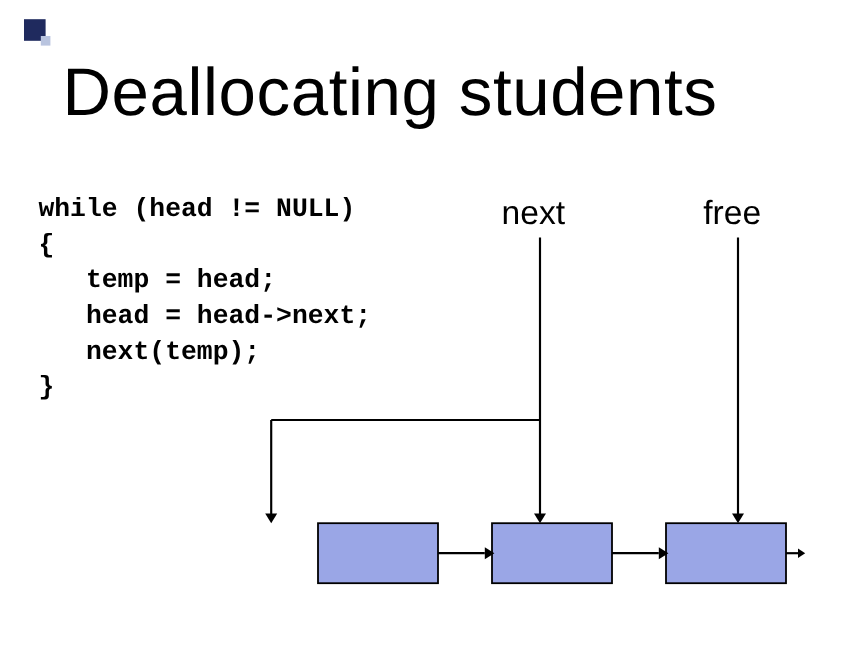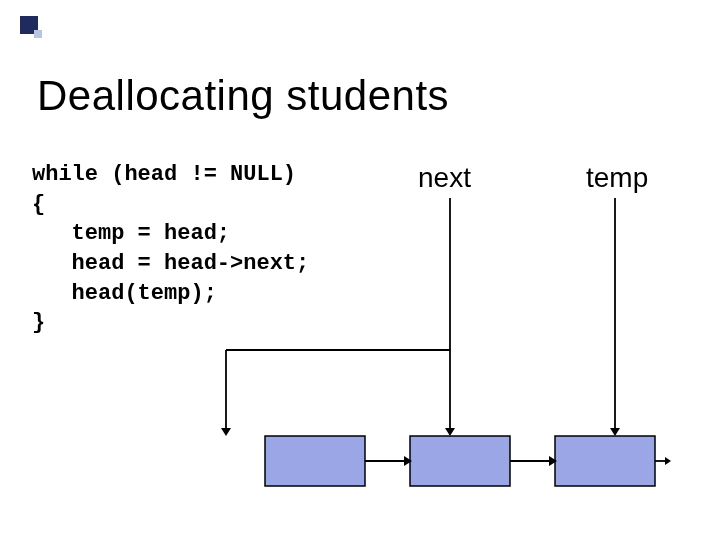--- a/index.html
+++ b/index.html
@@ -29,27 +29,26 @@
   .bullet-deco .small {
     width: 8px;
     height: 8px;
     background: #b9c4df;
     position: absolute;
     left: 14px;
     top: 14px;
   }
   .title {
     position: absolute;
-    left: 37px;
+    left: 52px;
     top: 44px;
-    font-size: 42px;
+    font-size: 56px;
     font-weight: 400;
     color: #000;
     letter-spacing: 0.5px;
-    margin-top: 28px;
   }
   .code-block {
     position: absolute;
     left: 32px;
     top: 160px;
     font-family: "Courier New", Courier, monospace;
     font-size: 22px;
     font-weight: bold;
     line-height: 1.35;
     white-space: pre;
@@ -98,25 +97,25 @@
   <div class="big"></div>
   <div class="small"></div>
 </div>
 
 <div class="title">Deallocating students</div>
 
 <div class="code-block"><span>while (head != NULL)</span>
 <span>{</span>
 <span>   temp = head;</span>
 <span>   head = head-&gt;next;</span>
-<span>   head(temp);</span>
+<span>   next(temp);</span>
 <span>}</span></div>
 
 <div class="label-temp">next</div>
-<div class="label-head">temp</div>
+<div class="label-head">free</div>
 
 <svg class="diagram" viewBox="0 0 720 540">
 
   <rect class="node-box" x="265" y="436" width="100" height="50"></rect>
   <rect class="node-box" x="410" y="436" width="100" height="50"></rect>
   <rect class="node-box" x="555" y="436" width="100" height="50"></rect>
 
   <path class="arrow-line" d="M365 461 L404 461"></path>
   <polygon class="arrow-head" points="404,456 404,466 412,461"></polygon>
 

